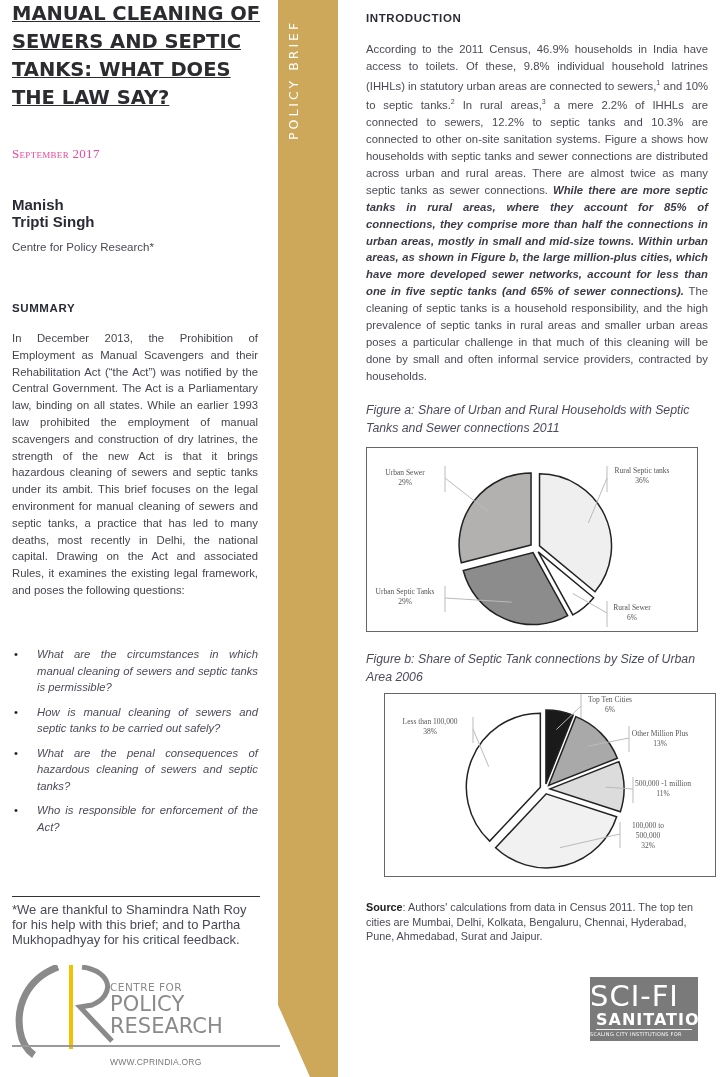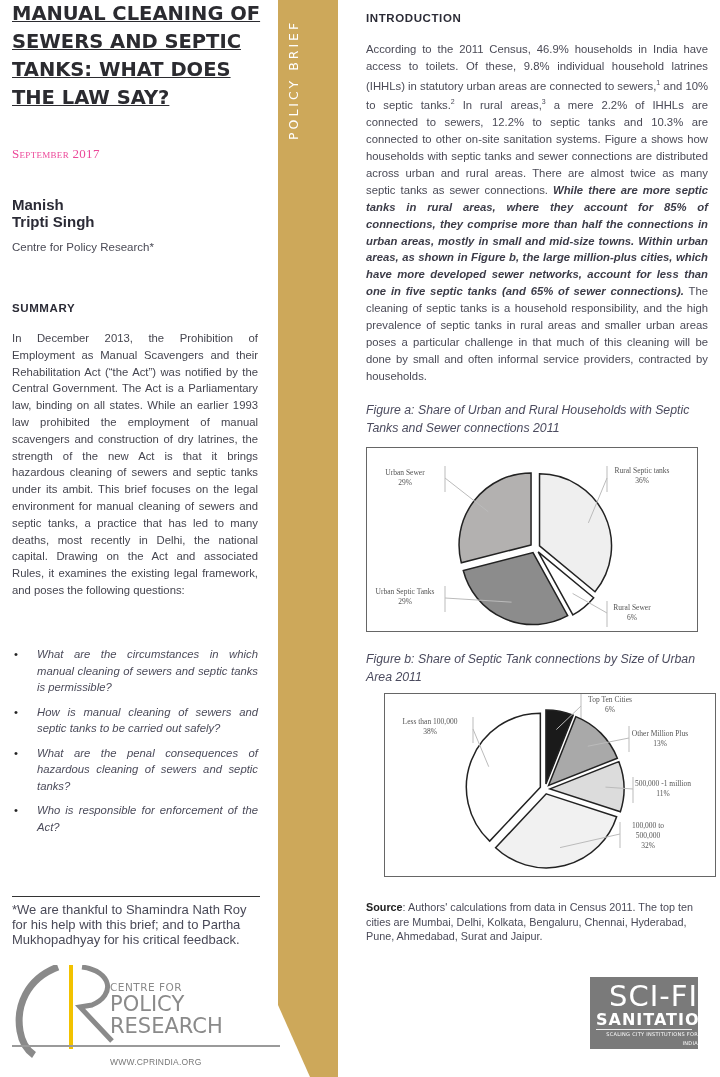--- a/index.html
+++ b/index.html
@@ -42,21 +42,21 @@
   .figb-caption { top: 651px; }
 
   .chart-box { position: absolute; border: 1.5px solid #666; background: #fff; }
   .chart-a { left: 366px; top: 447px; width: 332px; height: 185px; }
   .chart-b { left: 384px; top: 693px; width: 332px; height: 184px; }
   .chart-box svg { position: absolute; left: 0; top: 0; }
 
   .source { position: absolute; left: 366px; top: 900px; width: 342px; font-size: 10.8px; line-height: 14.5px; color: #4a4a58; }
   .source b { color: #222; }
 
-  .scifi { position: absolute; left: 590px; top: 977px; width: 108px; height: 72px; background: #7a7a7a; color: #fff; text-align: right; font-family: "DejaVu Sans", sans-serif; }
+  .scifi { position: absolute; left: 590px; top: 977px; width: 108px; height: 64px; background: #7a7a7a; color: #fff; text-align: left; font-family: "DejaVu Sans", sans-serif; }
   .scifi .big { font-size: 29px; line-height: 34px; letter-spacing: 1px; margin-top: 2px; }
   .scifi .mid { font-size: 16px; font-weight: bold; letter-spacing: 1px; line-height: 14px; border-bottom: 1.5px solid #eee; margin: 0 6px; padding-bottom: 2px; }
   .scifi .small { font-size: 5px; line-height: 9px; letter-spacing: 0.3px; }
 </style>
 </head>
 <body>
 
 <h1 class="title">MANUAL CLEANING OF SEWERS AND SEPTIC TANKS: WHAT DOES THE LAW SAY?</h1>
 <div class="date">September 2017</div>
 <div class="authors">
@@ -118,21 +118,21 @@
       <text x="38" y="146" text-anchor="middle" font-size="7.5" font-family="Liberation Serif, serif" fill="#555">Urban Septic Tanks</text>
       <text x="38" y="156" text-anchor="middle" font-size="7.5" font-family="Liberation Serif, serif" fill="#555">29%</text>
       <path d="M164.04922493812154,96.93546473173512 L94.3112373368601,114.84113660760467 A72,72 0 0 1 164.04922493812154,24.935464731735124 Z" fill="#b3b1b0" stroke="#222" stroke-width="1.5"></path>
       <line x1="121.38085426983426" y1="63.8384838344744" x2="78" y2="30" stroke="#bbb" stroke-width="1"></line>
       <line x1="78" y1="18" x2="78" y2="44" stroke="#bbb" stroke-width="1"></line>
       <text x="38" y="27" text-anchor="middle" font-size="7.5" font-family="Liberation Serif, serif" fill="#555">Urban Sewer</text>
       <text x="38" y="37" text-anchor="middle" font-size="7.5" font-family="Liberation Serif, serif" fill="#555">29%</text>
     </svg>
 </div>
 
-<div class="fig-caption figb-caption">Figure b: Share of Septic Tank connections by Size of Urban Area 2011</div>
+<div class="fig-caption figb-caption">Figure b: Share of Septic Tank connections by Size of Urban Area 2006</div>
 <div class="chart-box chart-b">
   <svg id="pie-b" width="332" height="188">
       <path d="M160.93690657292862,90.08856374635656 L160.93690657292862,16.088563746356556 A74,74 0 0 1 188.1781234715948,21.285103790625953 Z" fill="#1a1a1a" stroke="#222" stroke-width="1.5"></path>
       <line x1="171.33656953243633" y1="35.57162133091434" x2="196" y2="12" stroke="#bbb" stroke-width="1"></line>
       <line x1="196" y1="0" x2="196" y2="26" stroke="#bbb" stroke-width="1"></line>
       <text x="225" y="8" text-anchor="middle" font-size="7.5" font-family="Liberation Serif, serif" fill="#555">Top Ten Cities</text>
       <text x="225" y="18" text-anchor="middle" font-size="7.5" font-family="Liberation Serif, serif" fill="#555">6%</text>
       <path d="M163.53553390593274,91.46446609406726 L190.77675080459892,22.66100613833666 A74,74 0 0 1 232.33899386166334,64.22324919540111 Z" fill="#a9a9a9" stroke="#222" stroke-width="1.5"></path>
       <line x1="202.77996026178613" y1="52.22003973821388" x2="244" y2="44" stroke="#bbb" stroke-width="1"></line>
       <line x1="244" y1="32" x2="244" y2="58" stroke="#bbb" stroke-width="1"></line>

